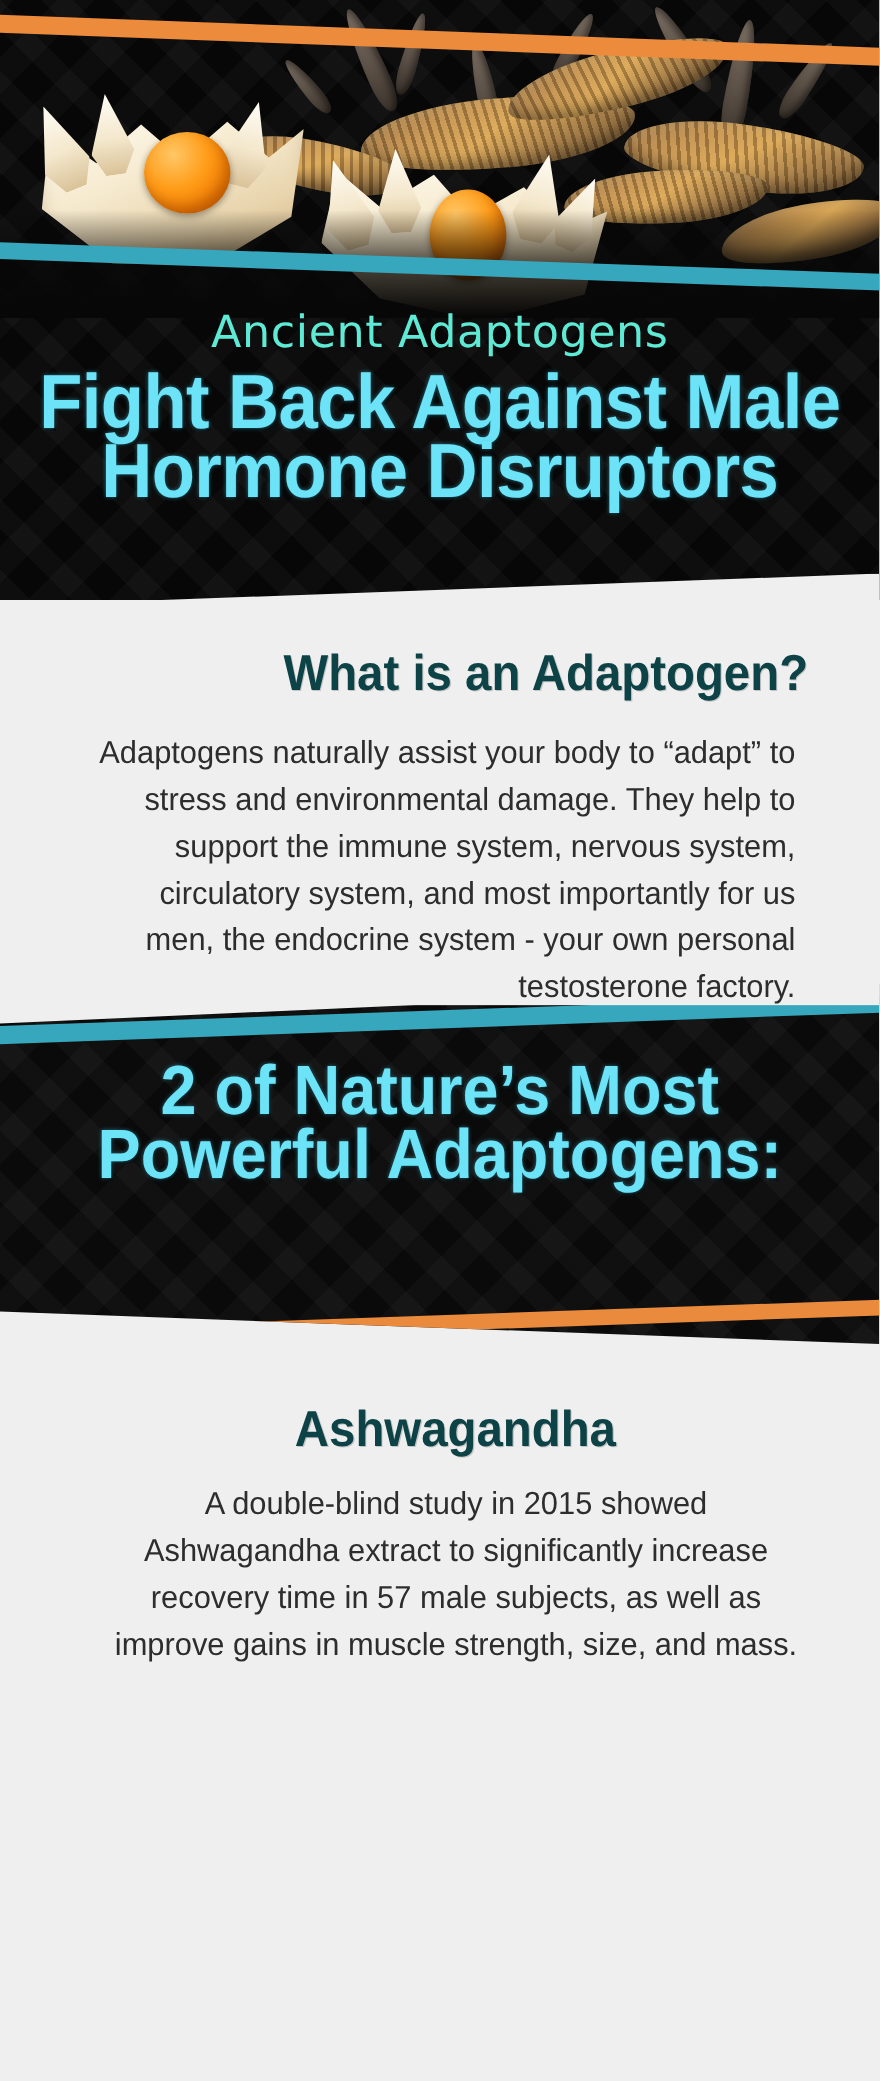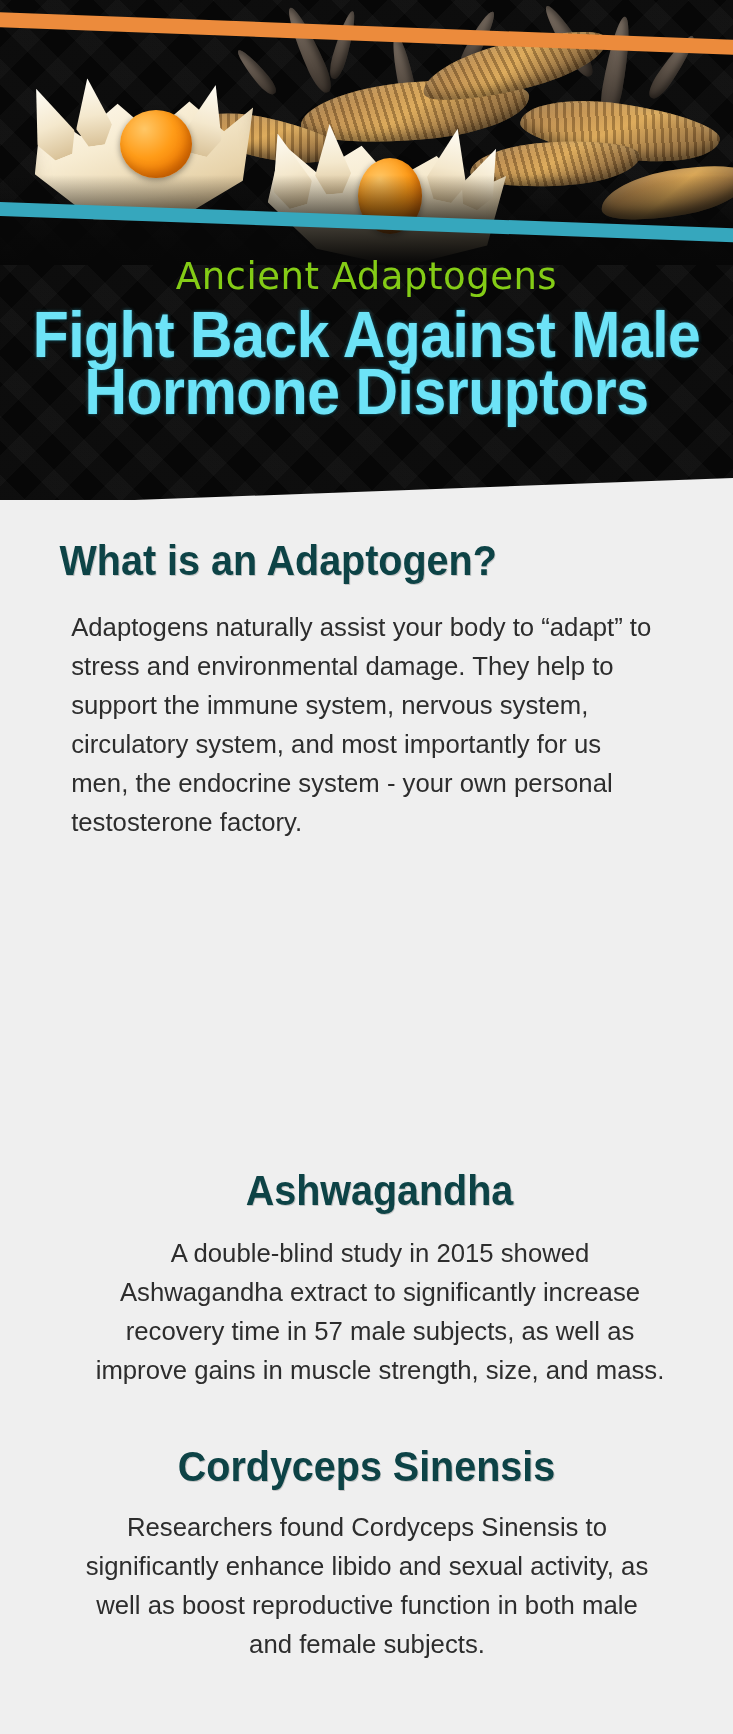--- a/index.html
+++ b/index.html
@@ -118,21 +118,21 @@
     left:0; top:258px;
     width:733px;
     text-align:center;
     z-index:5;
   }
   .kicker {
     font-family:"DejaVu Sans", sans-serif;
     font-size:37px;
     font-weight:400;
     letter-spacing:.5px;
-    color:#84cc16;
+    color:#5eead4;
     line-height:1.05;
   }
   .headline {
     font-family:"Liberation Sans Narrow","Liberation Sans", sans-serif;
     font-weight:700;
     font-size:64px;
     line-height:.90;
     color:#6de3f7;
     letter-spacing:-.5px;
     margin-top:10px;
@@ -144,21 +144,21 @@
 
   
   .light-1 {
     position:absolute;
     left:0; top:478px;
     width:733px; height:360px;
     background:#efefef;
     clip-path:polygon(0% 7.5%, 100% 0%, 100% 100%, 0% 100%);
     z-index:3;
   }
-  .light-1 .content { padding:62px 40px 0; text-align:left; }
+  .light-1 .content { padding:62px 40px 0; text-align:right; }
 
   
   .dark-band {
     position:absolute;
     left:0; top:820px;
     width:733px; height:300px;
     background:#0a0a0a;
     clip-path:polygon(0% 11%, 100% 0%, 100% 100%, 0% 91%);
     overflow:hidden;
     z-index:2;
@@ -292,28 +292,33 @@
     </div>
   </div>
 
   <div class="light-1">
     <div class="content">
       <div class="sec-heading">What is an Adaptogen?</div>
       <p class="sec-body">Adaptogens naturally assist your body to “adapt” to stress and environmental damage. They help to support the immune system, nervous system, circulatory system, and most importantly for us men, the endocrine system - your own personal testosterone factory.</p>
     </div>
   </div>
 
+  <div class="dark-band">
+    <div class="band-texture"></div>
+    <div class="stripe-teal-band"></div>
+    <div class="band-title">
+      <span class="ln">2 of Nature’s Most</span>
+      <span class="ln">Powerful Adaptogens:</span>
+    </div>
+    <div class="stripe-orange-band"></div>
+  </div>
 
   <div class="light-2">
 
     <div class="block-ashwagandha">
       <div class="sec-heading">Ashwagandha</div>
       <p class="sec-body">A double-blind study in 2015 showed Ashwagandha extract to significantly increase recovery time in 57 male subjects, as well as improve gains in muscle strength, size, and mass.</p>
     </div>
 
-    <div class="block-cordyceps">
-      <div class="sec-heading">Cordyceps Sinensis</div>
-      <p class="sec-body">Researchers found Cordyceps Sinensis to significantly enhance libido and sexual activity, as well as boost reproductive function in both male and female subjects.</p>
-    </div>
 
   </div>
 
 </div>
 
 </body></html>

